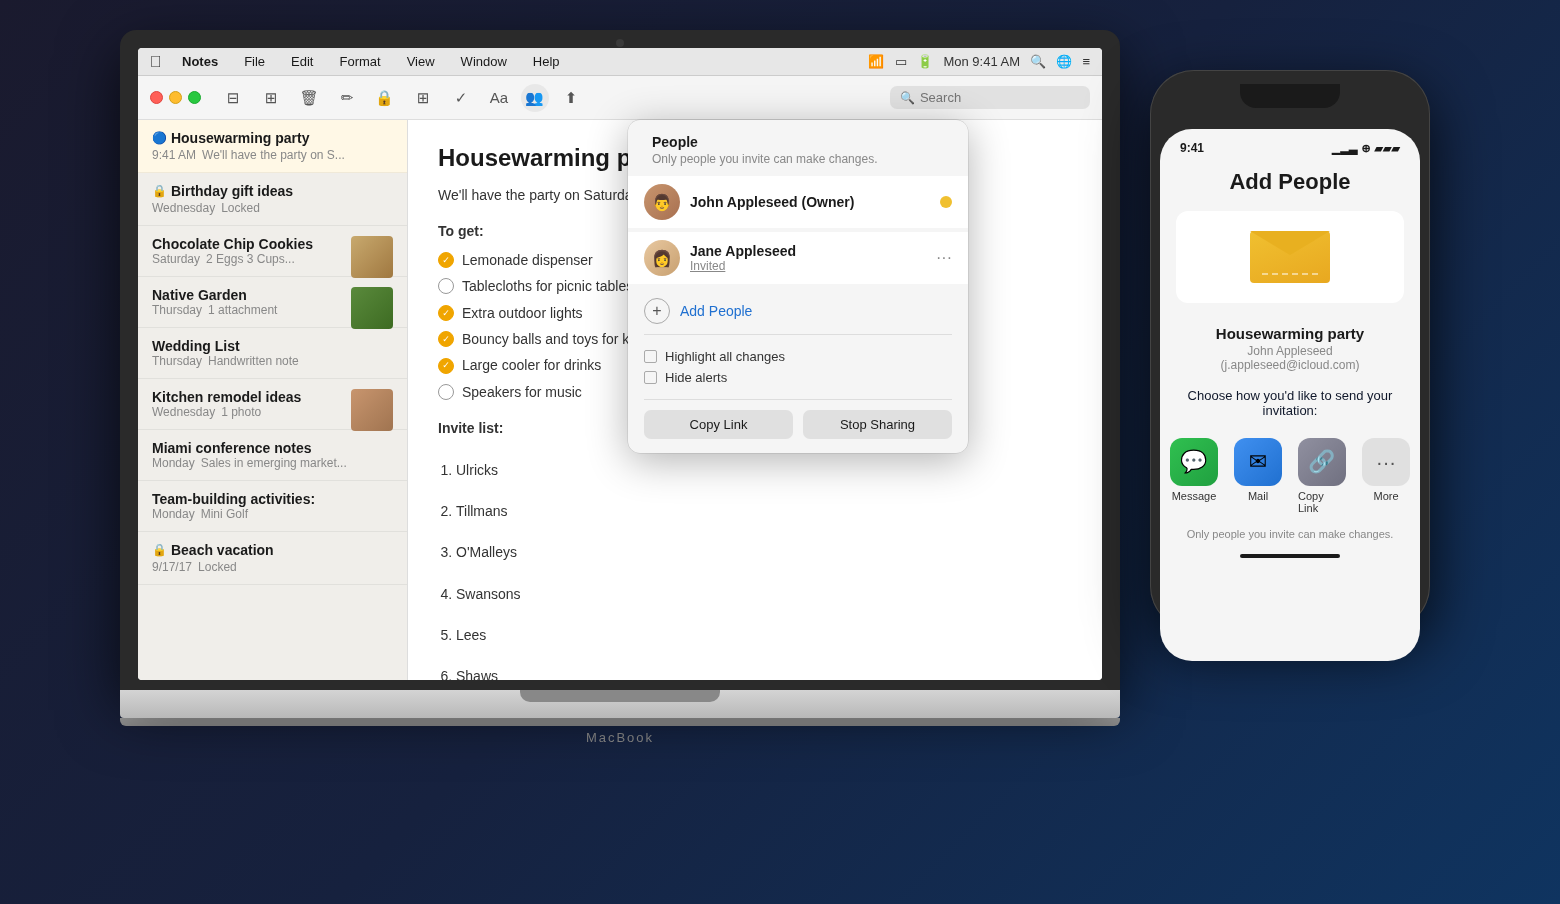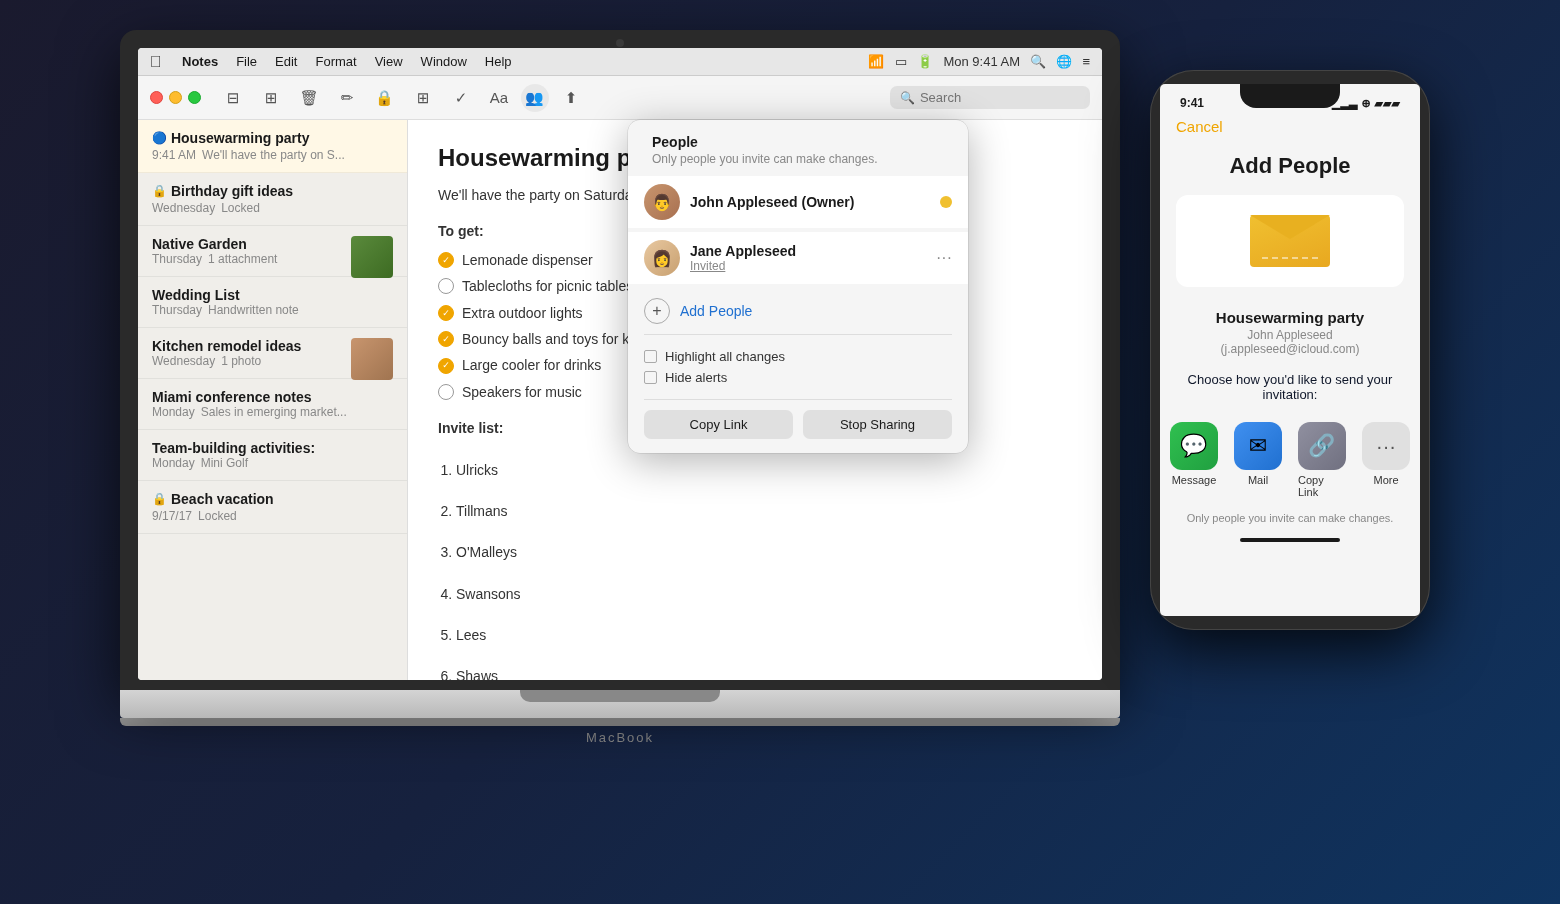--- a/index.html
+++ b/index.html
@@ -89,21 +89,21 @@
       font-size: 13px;
       border-bottom: 1px solid #ccc;
     }
     .menubar-apple {
       font-size: 16px;
       margin-right: 12px;
       color: #333;
     }
     .menubar-items {
       display: flex;
-      gap: 2px;
+      gap: 10px;
       align-items: center;
       text-align: right;
     }
     .menubar-item {
       padding: 2px 8px;
       border-radius: 4px;
       cursor: default;
       color: #1a1a1a;
     }
     .menubar-item.app-name {
@@ -437,25 +437,26 @@
       left: 50%;
       transform: translateX(-50%);
       width: 100px;
       height: 24px;
       background: #1a1a1a;
       border-radius: 0 0 16px 16px;
       z-index: 10;
     }
     .iphone-screen {
       background: #f5f5f5;
-      border-radius: 5px;
+      border-radius: 32px;
       width: 100%;
       height: 100%;
       overflow: hidden;
       position: relative;
+      margin-top: 45px;
     }
     .iphone-status-bar {
       display: flex;
       justify-content: space-between;
       align-items: center;
       padding: 12px 20px 4px;
       font-size: 12px;
       font-weight: 600;
       color: #1a1a1a;
     }
@@ -652,20 +653,28 @@
             <div class="note-item-header">
               <span class="note-icon">🔒</span>
               <span class="note-title">Birthday gift ideas</span>
             </div>
             <div class="note-meta">
               <span>Wednesday</span>
               <span>Locked</span>
             </div>
           </div>
 
+          <div class="note-item">
+            <div class="thumb-cookies note-thumbnail"></div>
+            <div class="note-title">Chocolate Chip Cookies</div>
+            <div class="note-meta">
+              <span>Saturday</span>
+              <span>2 Eggs 3 Cups...</span>
+            </div>
+          </div>
 
           <div class="note-item">
             <div class="thumb-garden note-thumbnail"></div>
             <div class="note-title">Native Garden</div>
             <div class="note-meta">
               <span>Thursday</span>
               <span>1 attachment</span>
             </div>
           </div>
 
@@ -831,23 +840,20 @@
 
       <div class="iphone-status-bar">
         <span>9:41</span>
         <div class="iphone-status-right">
           <span>▁▂▃</span>
           <span>⊕</span>
           <span>▰▰▰</span>
         </div>
       </div>
 
-      <div class="iphone-nav">
-        <span class="iphone-cancel">Cancel</span>
-      </div>
 
       <div class="iphone-add-people-title">Add People</div>
 
       <div class="iphone-envelope-area">
         <div class="envelope-icon-wrap">
           <div class="envelope-shape">
             <div class="envelope-flap"></div>
             <div class="envelope-dashes"></div>
           </div>
         </div>

